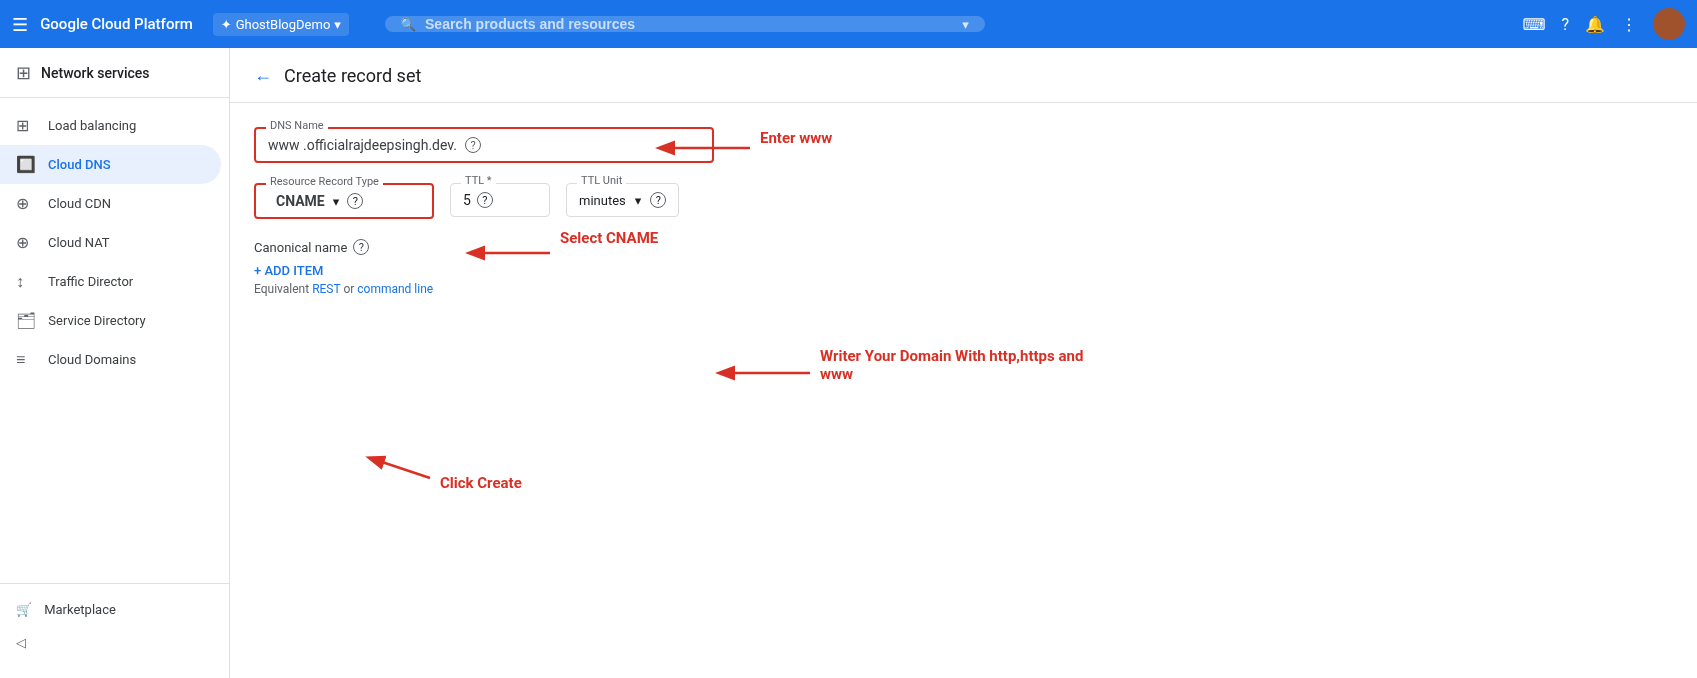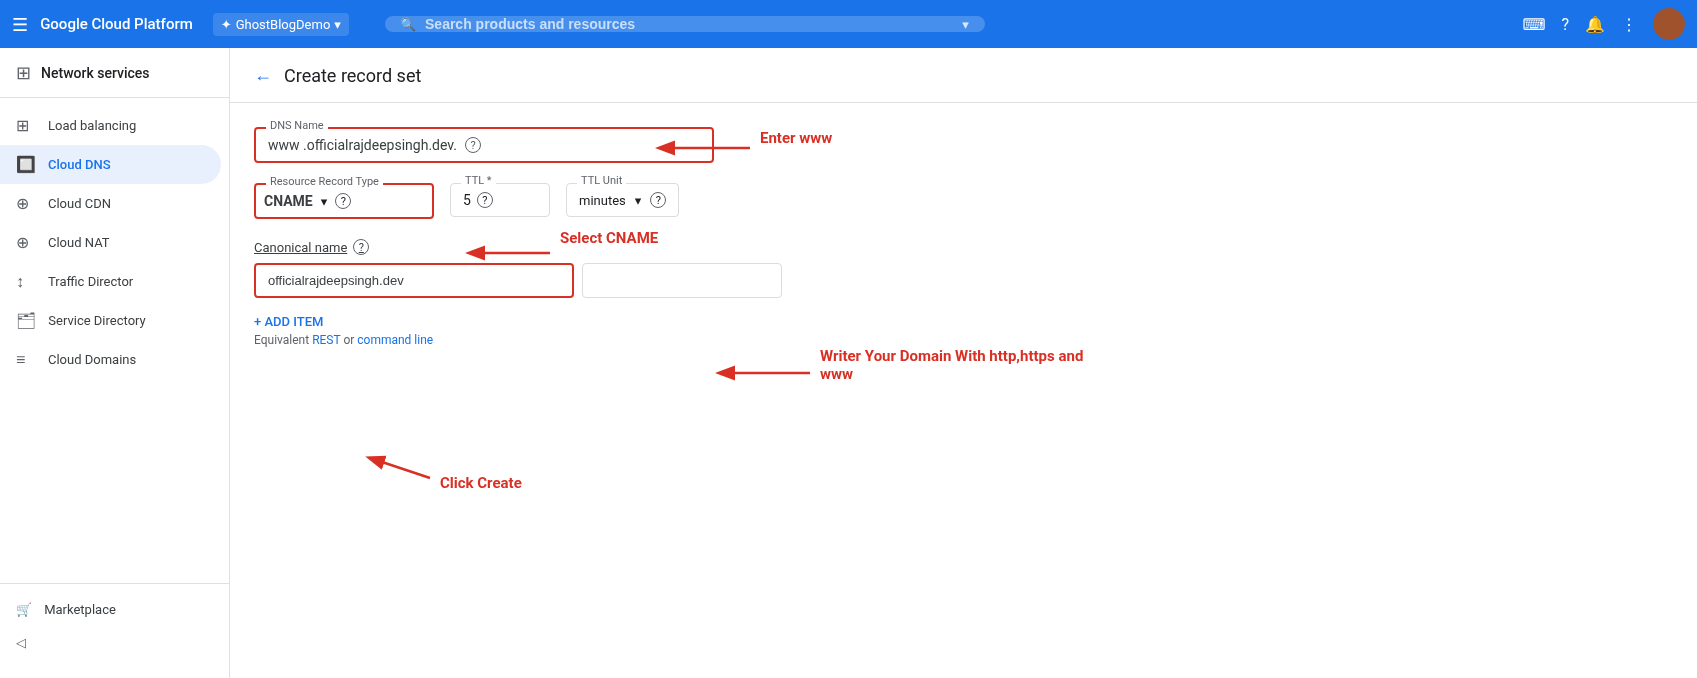--- a/index.html
+++ b/index.html
@@ -95,21 +95,21 @@
       display: flex; align-items: center; gap: 8px;
     }
     .field-box .dns-value { font-size: 14px; color: #3c4043; }
     .field-box .help-icon { color: #5f6368; font-size: 14px; cursor: pointer; }
 
     
     .record-row { display: flex; align-items: flex-start; gap: 16px; margin-bottom: 20px; }
 
     .record-type-box {
       border: 2px solid #d93025; border-radius: 4px;
-      padding: 8px 8px; position: relative;
+      padding: 8px 20px; position: relative;
       min-width: 180px;
     }
     .record-type-box label {
       position: absolute; top: -10px; left: 10px;
       background: #fff; padding: 0 4px;
       font-size: 11px; color: #5f6368;
     }
     .record-type-row { display: flex; align-items: center; gap: 8px; }
     .record-type-value { font-size: 14px; color: #3c4043; font-weight: 700; }
 
@@ -134,21 +134,21 @@
     .ttl-unit-box label {
       position: absolute; top: -10px; left: 10px;
       background: #fff; padding: 0 4px;
       font-size: 11px; color: #5f6368;
     }
     .ttl-unit-row { display: flex; align-items: center; gap: 9px; }
 
     
     .canonical-label {
       font-size: 13px; color: #3c4043; margin-bottom: 8px;
-      display: flex; align-items: flex-end; gap: 6px; text-decoration: underline;
+      display: flex; align-items: flex-end; gap: 6px;
     }
 
     .canonical-inputs { display: flex; gap: 8px; margin-bottom: 16px; }
     .canonical-input-box {
       border: 2px solid #d93025; border-radius: 4px;
       padding: 8px 12px; min-width: 320px;
     }
     .canonical-input-box input {
       border: none; outline: none; font-size: 13px; width: 100%;
       color: #3c4043;
@@ -317,26 +317,20 @@
             <span class="help-icon" style="border:1px solid #5f6368; border-radius:50%; width:16px; height:16px; display:flex; align-items:center; justify-content:center; font-size:11px;">?</span>
           </div>
         </div>
       </div>
 
       <div class="canonical-label">
         <span>Canonical name</span>
         <span class="help-icon" style="border:1px solid #5f6368; border-radius:50%; width:16px; height:16px; display:flex; align-items:center; justify-content:center; font-size:11px;">?</span>
       </div>
 
-      <div class="canonical-inputs">
-        <div class="canonical-input-box">
-          <input type="text" value="officialrajdeepsingh.dev" style="">
-        </div>
-        <div class="canonical-empty-box"></div>
-      </div>
 
       <div class="add-item-row">
         <div class="add-item-btn">
           <span>+ ADD ITEM</span>
         </div>
       </div>
 
 
       <div class="equiv-text">
         <span>Equivalent</span>

